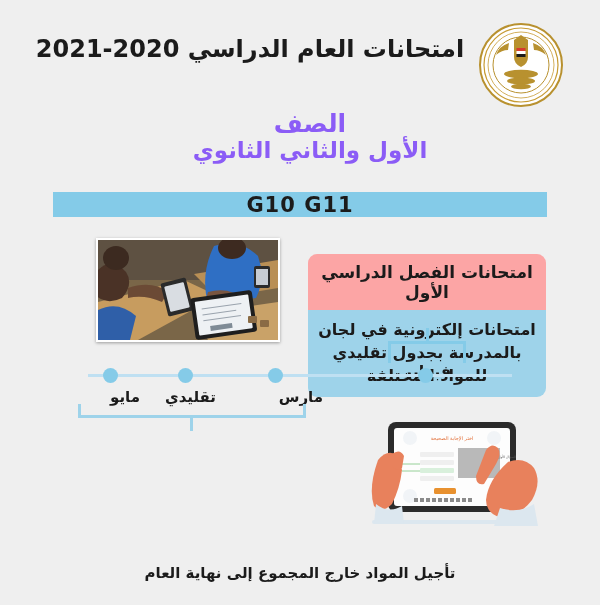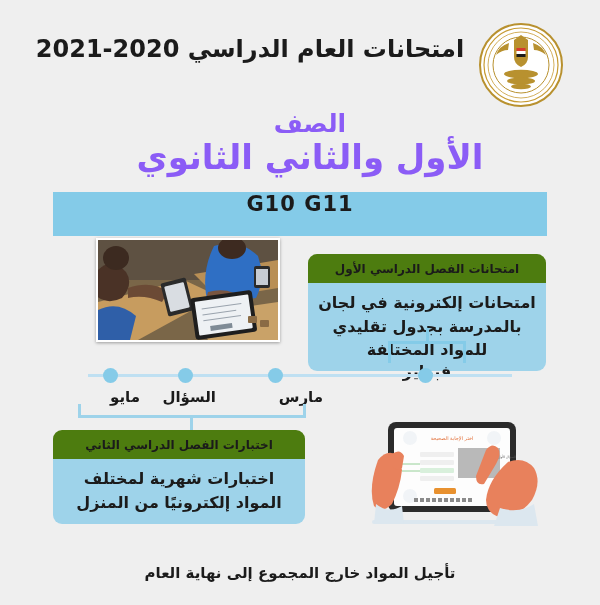--- a/index.html
+++ b/index.html
@@ -50,31 +50,31 @@
     left: 100px;
     top: 110px;
     width: 420px;
     text-align: center;
     direction: rtl;
     color: #8b5cf6;
     font-weight: bold;
     line-height: 1.12;
   }
   .subtitle-line1 { font-size: 25px; }
-  .subtitle-line2 { font-size: 34px; }
+  .subtitle-line2 { font-size: 23px; }
 
   .grade-band {
     position: absolute;
     left: 53px;
     top: 192px;
     width: 494px;
-    height: 44px;
+    height: 25px;
     background: #84cbe8;
     display: flex;
-    align-items: flex-start;
+    align-items: center;
     justify-content: center;
   }
   .grade-band-label {
     font-size: 21px;
     font-weight: bold;
     color: #1b1b1b;
     letter-spacing: 1px;
   }
 
   
@@ -92,23 +92,23 @@
   .classroom-photo svg { display: block; }
 
   
   .info-card {
     position: absolute;
     border-radius: 9px;
     overflow: hidden;
     direction: rtl;
   }
   .info-card .card-head {
-    background: #4d7c0f;
-    color: #1b1b1b;
-    font-size: 12px;
+    background: #fca5a5;
+    color: #1b1b1b;
+    font-size: 17px;
     font-weight: bold;
     text-align: center;
     padding: 8px 6px 7px 6px;
     line-height: 1.2;
   }
   .info-card .card-body {
     background: #9ed3ea;
     color: #1b1b1b;
     font-size: 16px;
     font-weight: bold;
@@ -334,30 +334,26 @@
   <div id="bracket-feb"></div>
   <div class="month-callout" id="label-feb">فبراير</div>
 
   <div id="timeline-axis"></div>
   <div class="timeline-dot" style="left:103px;"></div>
   <div class="timeline-dot" style="left:178px;"></div>
   <div class="timeline-dot" style="left:268px;"></div>
   <div class="timeline-dot" style="left:418px;"></div>
 
   <div class="month-tick-label" style="left:80px;">مايو</div>
-  <div class="month-tick-label" style="left:156px;">السؤال</div>
+  <div class="month-tick-label" style="left:156px;">تقليدي</div>
   <div class="month-tick-label" style="left:263px;">مارس</div>
 
   <div id="bracket-term2"></div>
   <div class="connector" id="stem-term2"></div>
 
-  <div class="info-card" id="card-term2">
-    <div class="card-head">اختبارات الفصل الدراسي الثاني</div>
-    <div class="card-body">اختبارات شهرية لمختلف المواد إلكترونيًا من المنزل</div>
-  </div>
 
   <div class="tablet-illustration">
     <svg viewBox="0 0 190 122" width="190" height="122" aria-hidden="true">
 
       <rect x="14" y="112" width="160" height="4" rx="2" fill="#dce7ef"></rect>
 
       <rect x="30" y="14" width="128" height="90" rx="8" fill="#2b2b2b"></rect>
       <rect x="36" y="20" width="116" height="78" rx="3" fill="#fdfdfd"></rect>
 
       <text x="94" y="32" text-anchor="middle" font-family="'DejaVu Sans', sans-serif" font-size="5" fill="#e2703a" direction="rtl">اختر الإجابة الصحيحة</text>

